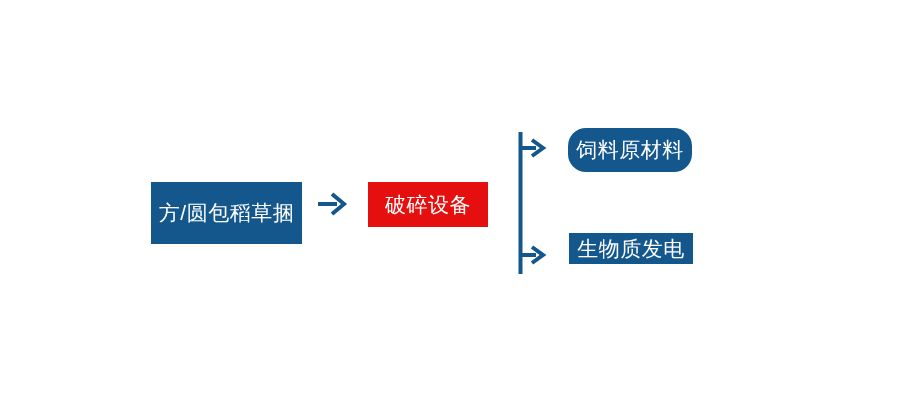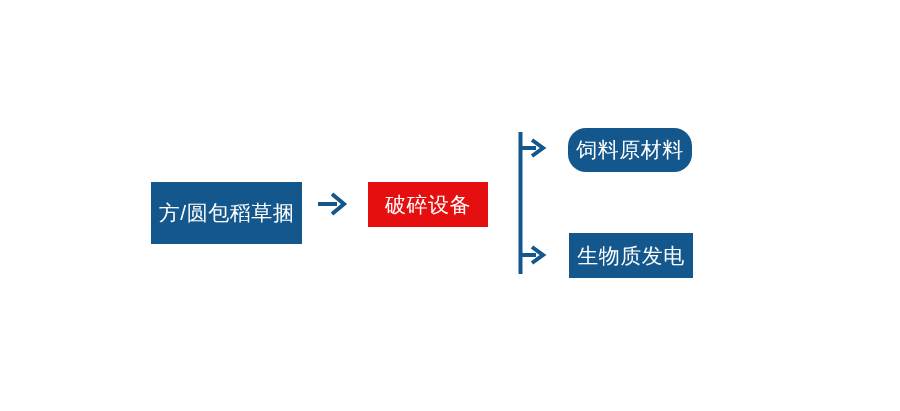--- a/index.html
+++ b/index.html
@@ -25,21 +25,21 @@
     font-weight: 400;
     letter-spacing: 0.5px;
     white-space: nowrap;
   }
   .node-blue { background: var(--node-blue, #14578c); }
   .node-red  { background: var(--node-red, #e60f0f); }
 
   .node-source   { left: 151px; top: 182px; width: 151px; height: 62px; }
   .node-process  { left: 368px; top: 182px; width: 120px; height: 45px; }
   .node-output-0 { left: 568px; top: 128px; width: 124px; height: 44px; border-radius: 18px; }
-  .node-output-1 { left: 569px; top: 233px; width: 124px; height: 45px; }
+  .node-output-1 { left: 569px; top: 233px; width: 124px; height: 31px; }
 
   .connector { position: absolute; display: block; }
   .connector line,
   .connector polyline {
     stroke: var(--connector, #14578c);
     stroke-width: 4;
     fill: none;
     stroke-linejoin: miter;
   }
   .arrow-main   { left: 316px; top: 189px; }

